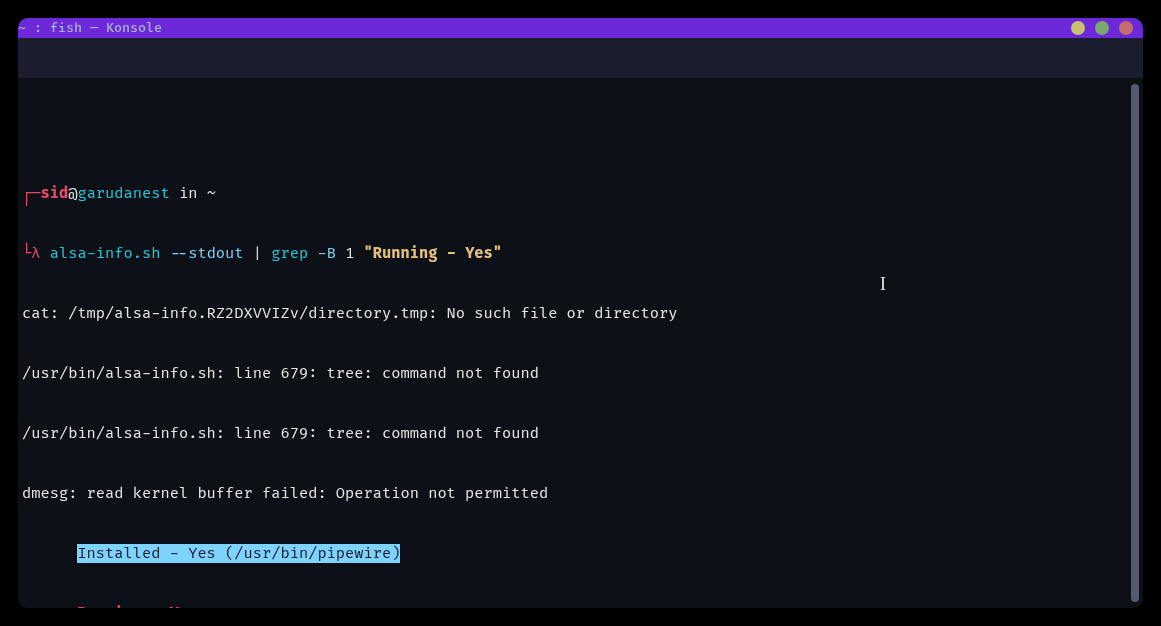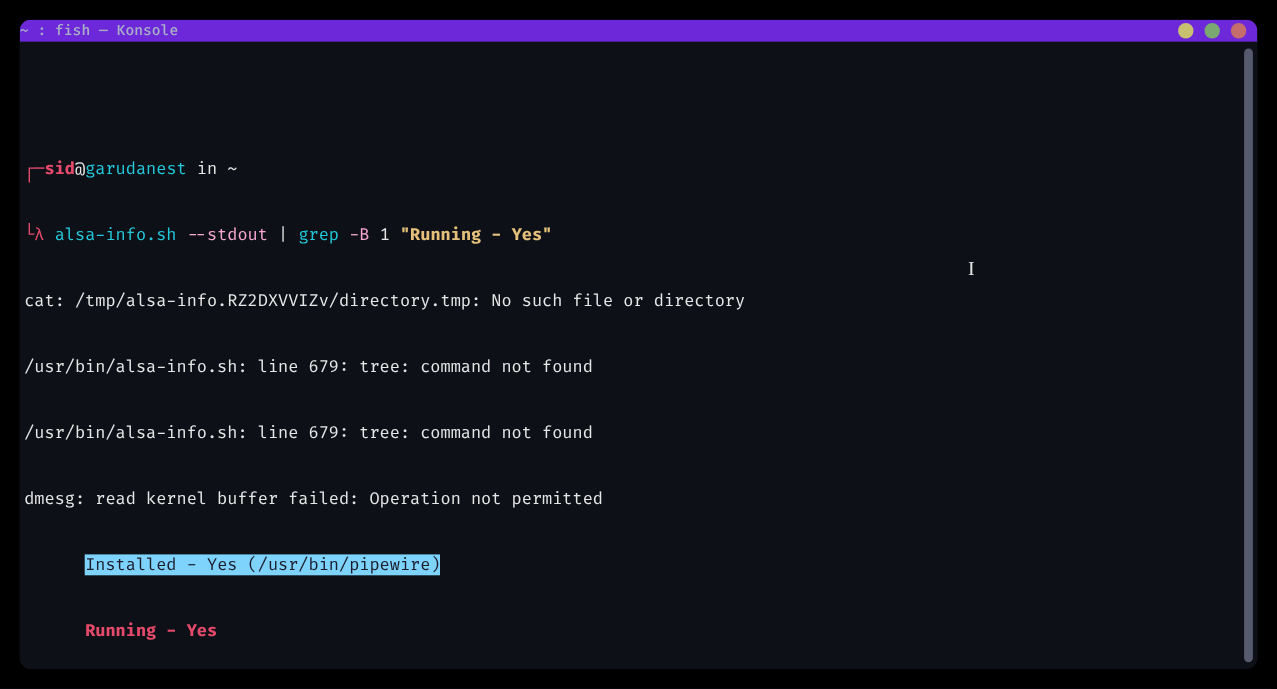--- a/index.html
+++ b/index.html
@@ -53,20 +53,21 @@
     }
     .wbtn.min { background: #c8c170; }
     .wbtn.max { background: #7aa870; }
     .wbtn.close { background: #c56c6c; }
     .terminal {
       flex: 1;
       background: #0d1117;
       padding: 18px 4px 6px 4px;
       position: relative;
       overflow: hidden;
+      margin-top: 40px;
     }
     .terminal-inner {
       position: absolute;
       top: 6px;
       left: 4px;
       right: 16px;
       bottom: 6px;
       line-height: 20px;
       white-space: pre;
       color: #cdd6f4;
@@ -77,21 +78,21 @@
       top: 6px;
       bottom: 6px;
       width: 8px;
       background: #565a6e;
       border-radius: 4px;
     }
     .line { display: block; height: 20px; }
     .red { color: #e64a6b; }
     .redbold { color: #e64a6b; font-weight: bold; }
     .cyan { color: #23c8db; }
-    .purple { color: #f9a8d4; }
+    .purple { color: #7dd3fc; }
     .yellow { color: #e5c07b; font-weight: bold; }
     .white { color: #e6e6e6; }
     .grey { color: #e6e6e6; }
     .highlight { background: #7dd3fc; color: #1c1c2c; }
     .ibeam {
       position: absolute;
       color: #e6e6e6;
       font-size: 18px;
       font-family: serif;
       user-select: none;

